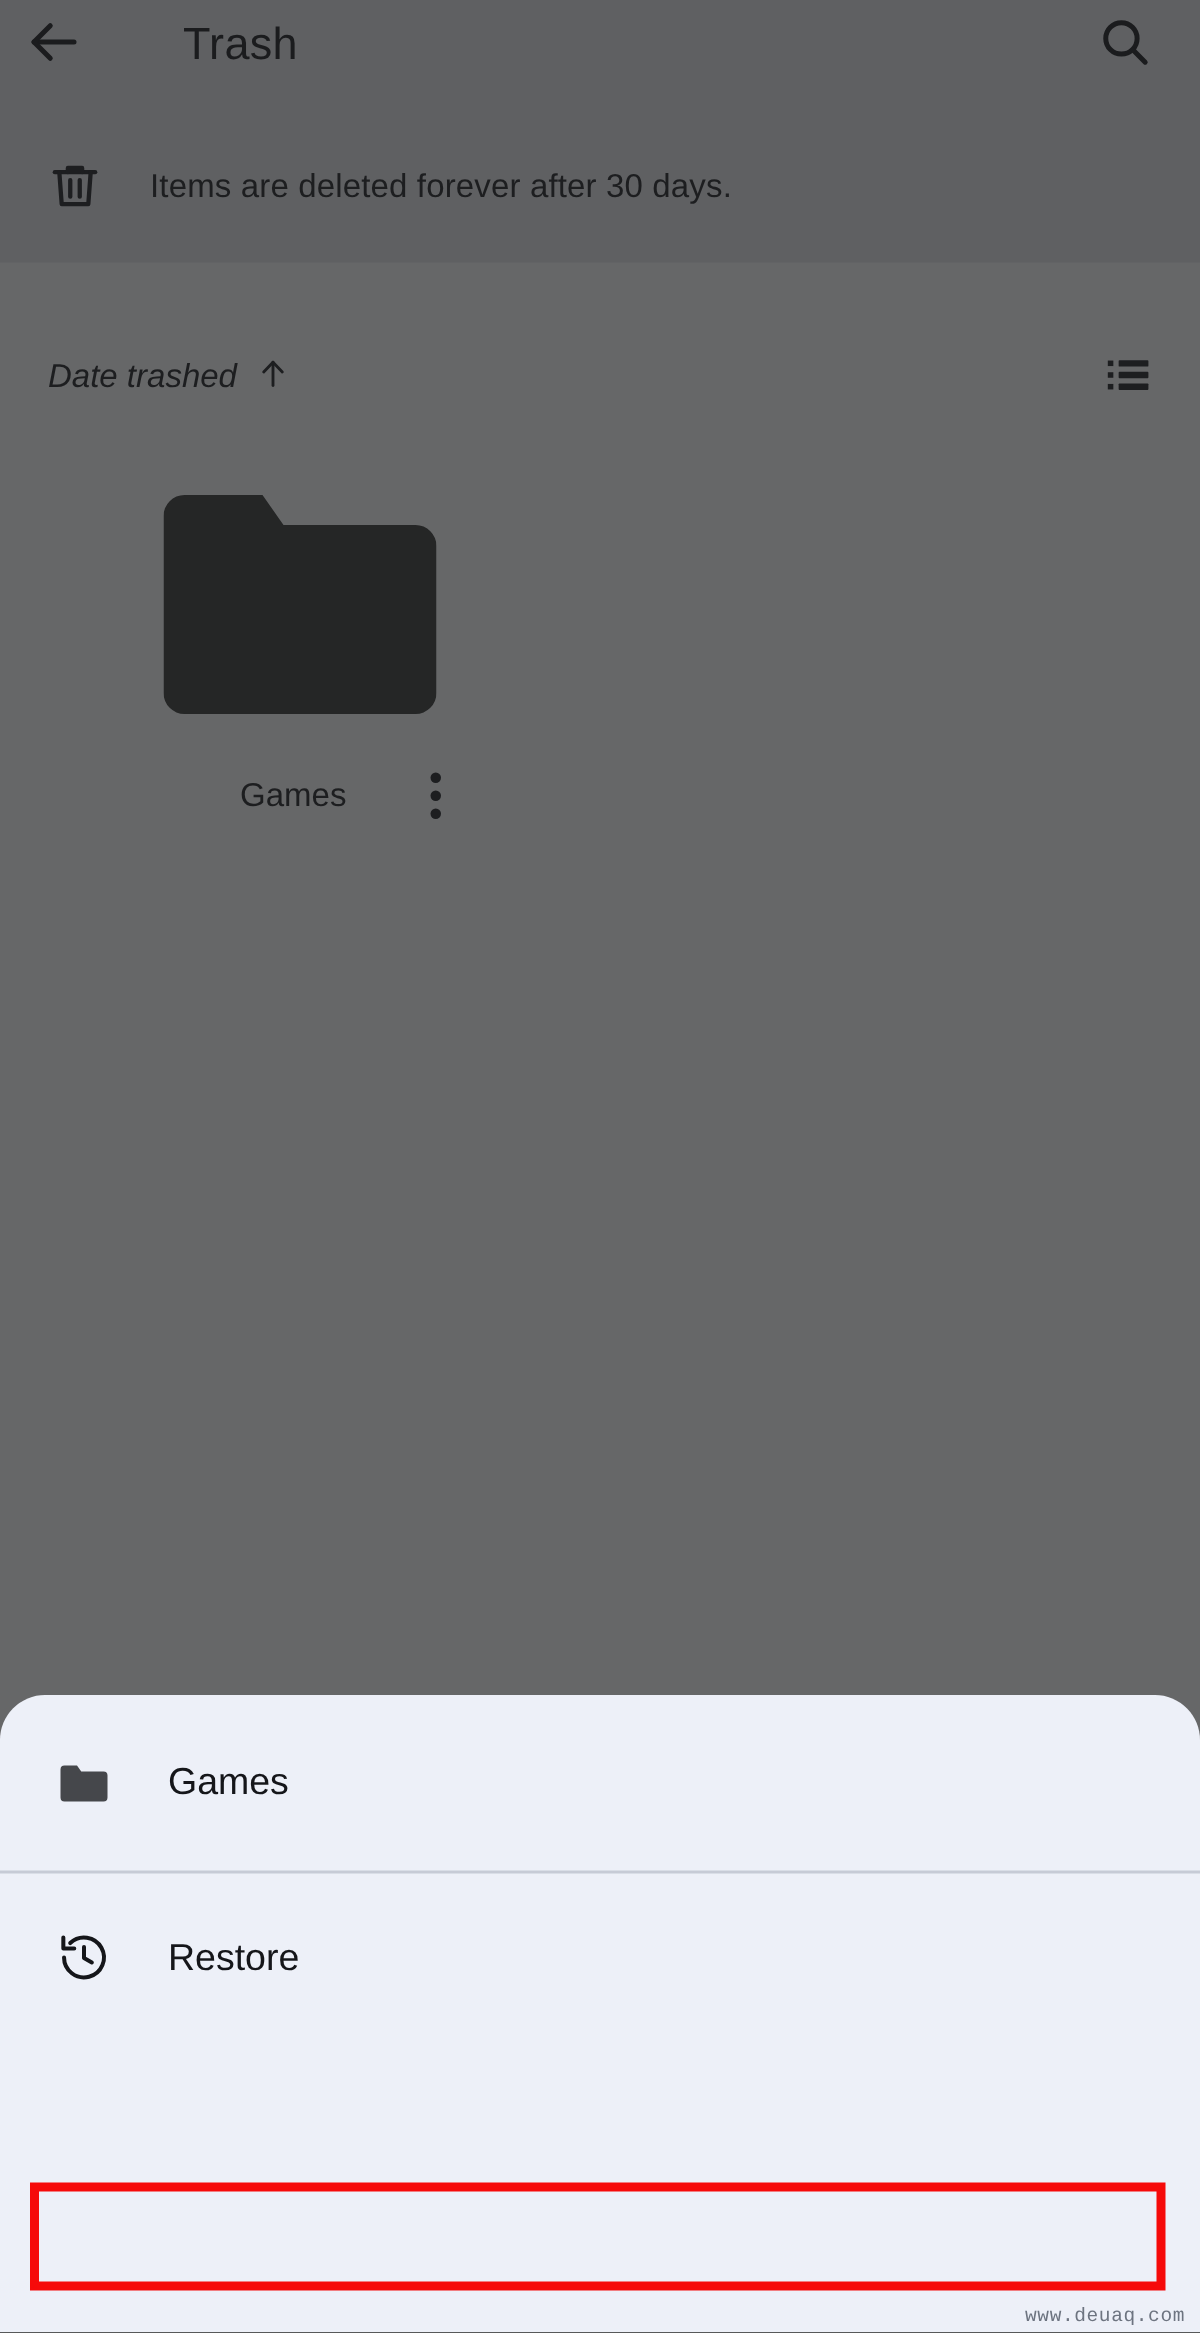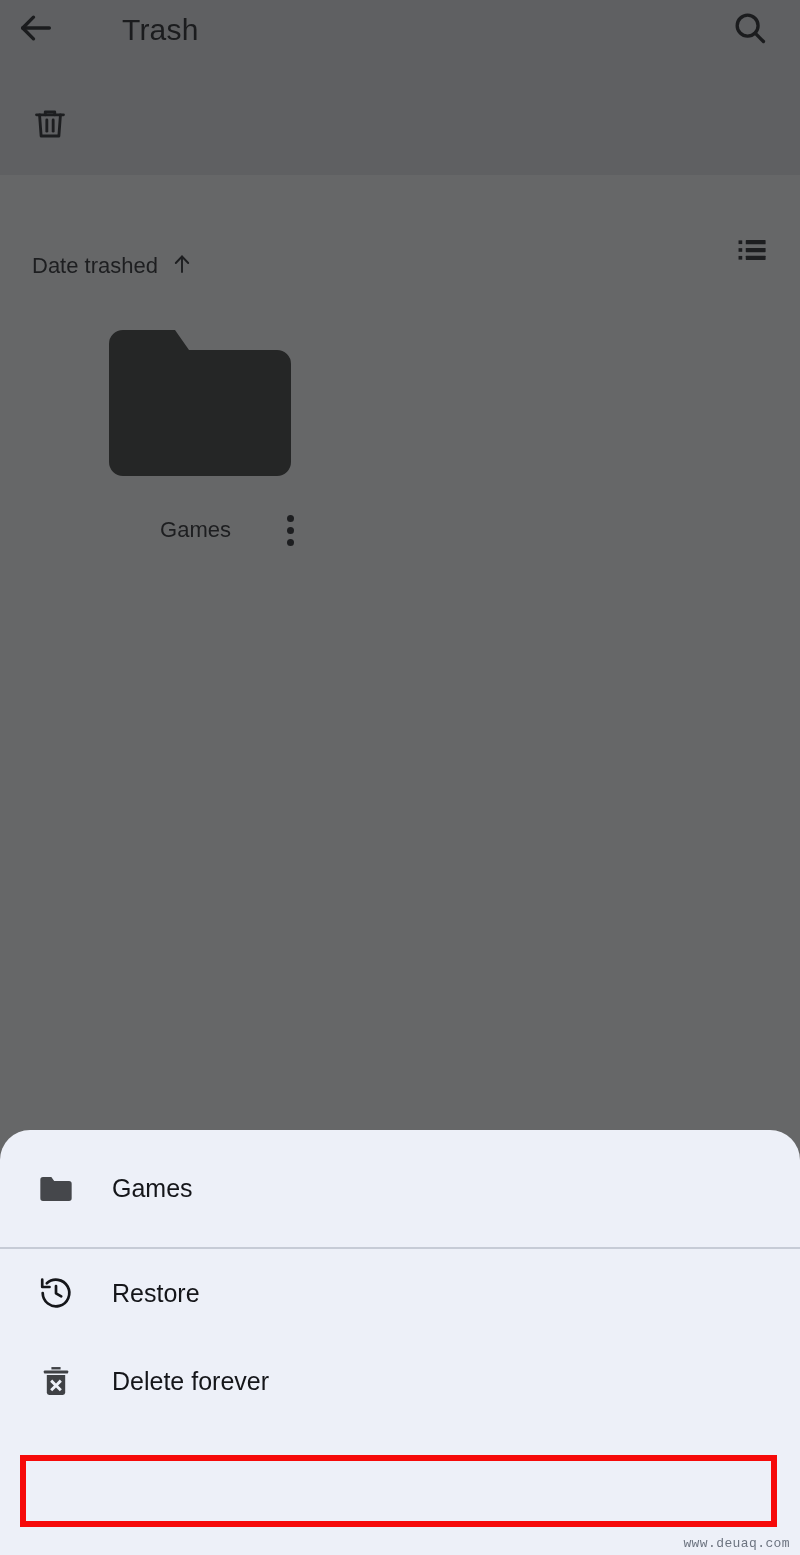--- a/index.html
+++ b/index.html
@@ -83,21 +83,22 @@
   }
 
   
   .sortbar {
     position: absolute;
     left: 0;
     top: 222px;
     width: 800px;
     height: 58px;
     display: flex;
-    align-items: flex-end;
+    align-items: center;
+    font-style: italic;
   }
   .sort-chip {
     display: flex;
     align-items: center;
     gap: 12px;
     margin-left: 32px;
   }
   .sort-label {
     font-size: 22px;
     color: #1d1e20;
@@ -185,21 +186,21 @@
   .sheet-head-title {
     font-size: 25px;
     color: #15161a;
   }
   .sheet-divider {
     height: 2px;
     background: #c6cbd6;
     width: 100%;
   }
   .menu {
-    padding-top: 0;
+    padding-top: 12px;
   }
   .menu-row {
     height: 88px;
     display: flex;
     align-items: center;
     position: relative;
   }
   .menu-row .mi {
     width: 112px;
     display: flex;
@@ -262,20 +263,21 @@
     <div class="banner">
       <div class="banner-icon">
         <svg width="38" height="38" viewBox="0 0 24 24" fill="none" stroke="#1d1e20" stroke-width="1.8" stroke-linecap="round" stroke-linejoin="round">
           <path d="M3.5 6.2h17"></path>
           <path d="M9 6.2V4.4h6v1.8"></path>
           <path d="M5.4 6.2l1 13.4h11.2l1-13.4"></path>
           <line x1="10" y1="9.5" x2="10" y2="16.5"></line>
           <line x1="14" y1="9.5" x2="14" y2="16.5"></line>
         </svg>
       </div>
+      <div class="banner-text">Items are deleted forever after 30 days.</div>
     </div>
   </div>
 
   <div class="sortbar">
     <div class="sort-chip">
       <span class="sort-label">Date trashed</span>
       <span>
         <svg width="24" height="24" viewBox="0 0 24 24" fill="none" stroke="#1d1e20" stroke-width="1.9" stroke-linecap="round" stroke-linejoin="round">
           <line x1="12" y1="20" x2="12" y2="4.5"></line>
           <polyline points="5.8,11 12,4.5 18.2,11"></polyline>
@@ -337,31 +339,20 @@
           <svg width="38" height="38" viewBox="0 0 24 24" fill="none" stroke="#15161a" stroke-width="1.7" stroke-linecap="round" stroke-linejoin="round">
             <path d="M3.6 12a8.4 8.4 0 1 0 2.6-6.1"></path>
             <polyline points="3.3,3.6 3.3,8.2 7.9,8.2"></polyline>
             <polyline points="12,7.6 12,12.2 15.3,14.1"></polyline>
           </svg>
         </span>
         <span class="menu-label">Restore</span>
       </div>
 
 
-      <div class="menu-row">
-        <span class="mi">
-          <svg width="38" height="38" viewBox="0 0 24 24">
-            <path d="M9.1 3.2h5.8v1.5h-5.8z" fill="#3f4145"></path>
-            <rect x="4.3" y="5.3" width="15.4" height="1.9" rx="0.6" fill="#3f4145"></rect>
-            <path d="M6.2 8.2h11.6v11.1a1.5 1.5 0 0 1-1.5 1.5H7.7a1.5 1.5 0 0 1-1.5-1.5z" fill="#3f4145"></path>
-            <path d="M9.6 11.1l2.4 2.4 2.4-2.4 1.3 1.3-2.4 2.4 2.4 2.4-1.3 1.3-2.4-2.4-2.4 2.4-1.3-1.3 2.4-2.4-2.4-2.4z" fill="#edf0f8"></path>
-          </svg>
-        </span>
-        <span class="menu-label">Delete forever</span>
-      </div>
 
     </div>
   </div>
 
   <div class="highlight-box"></div>
 
   <div class="watermark">www.deuaq.com</div>
 
 </div>
 

